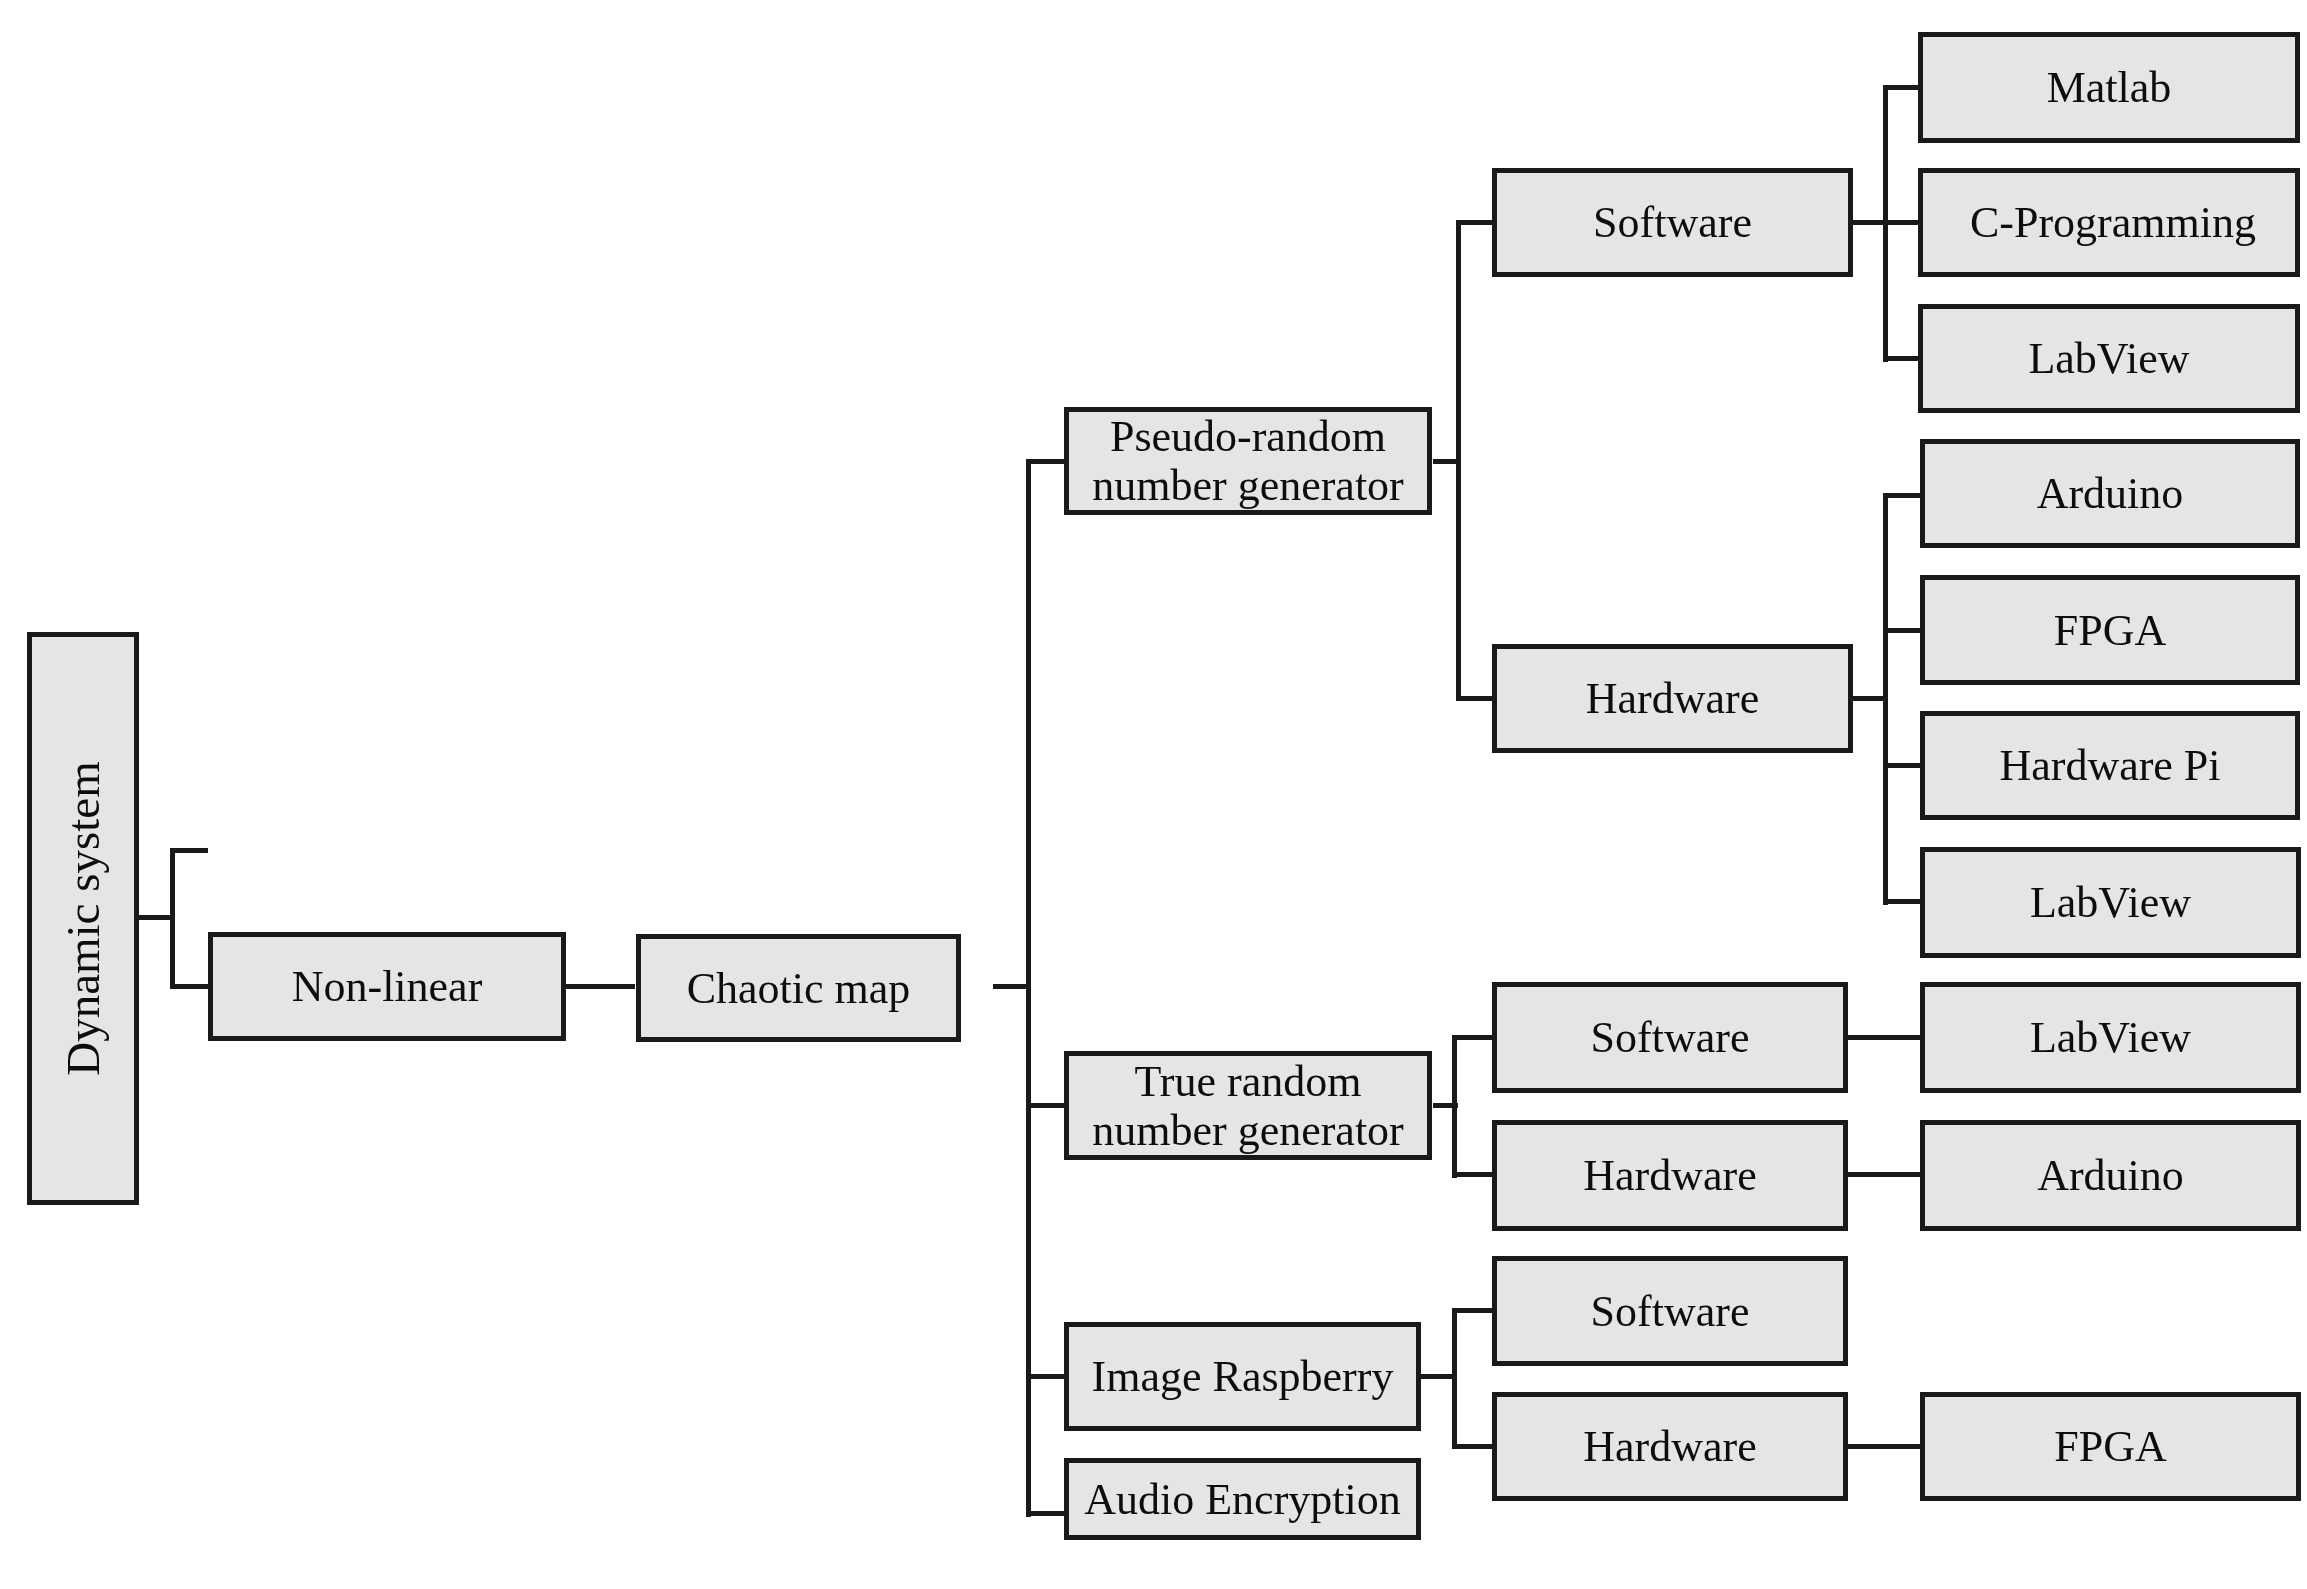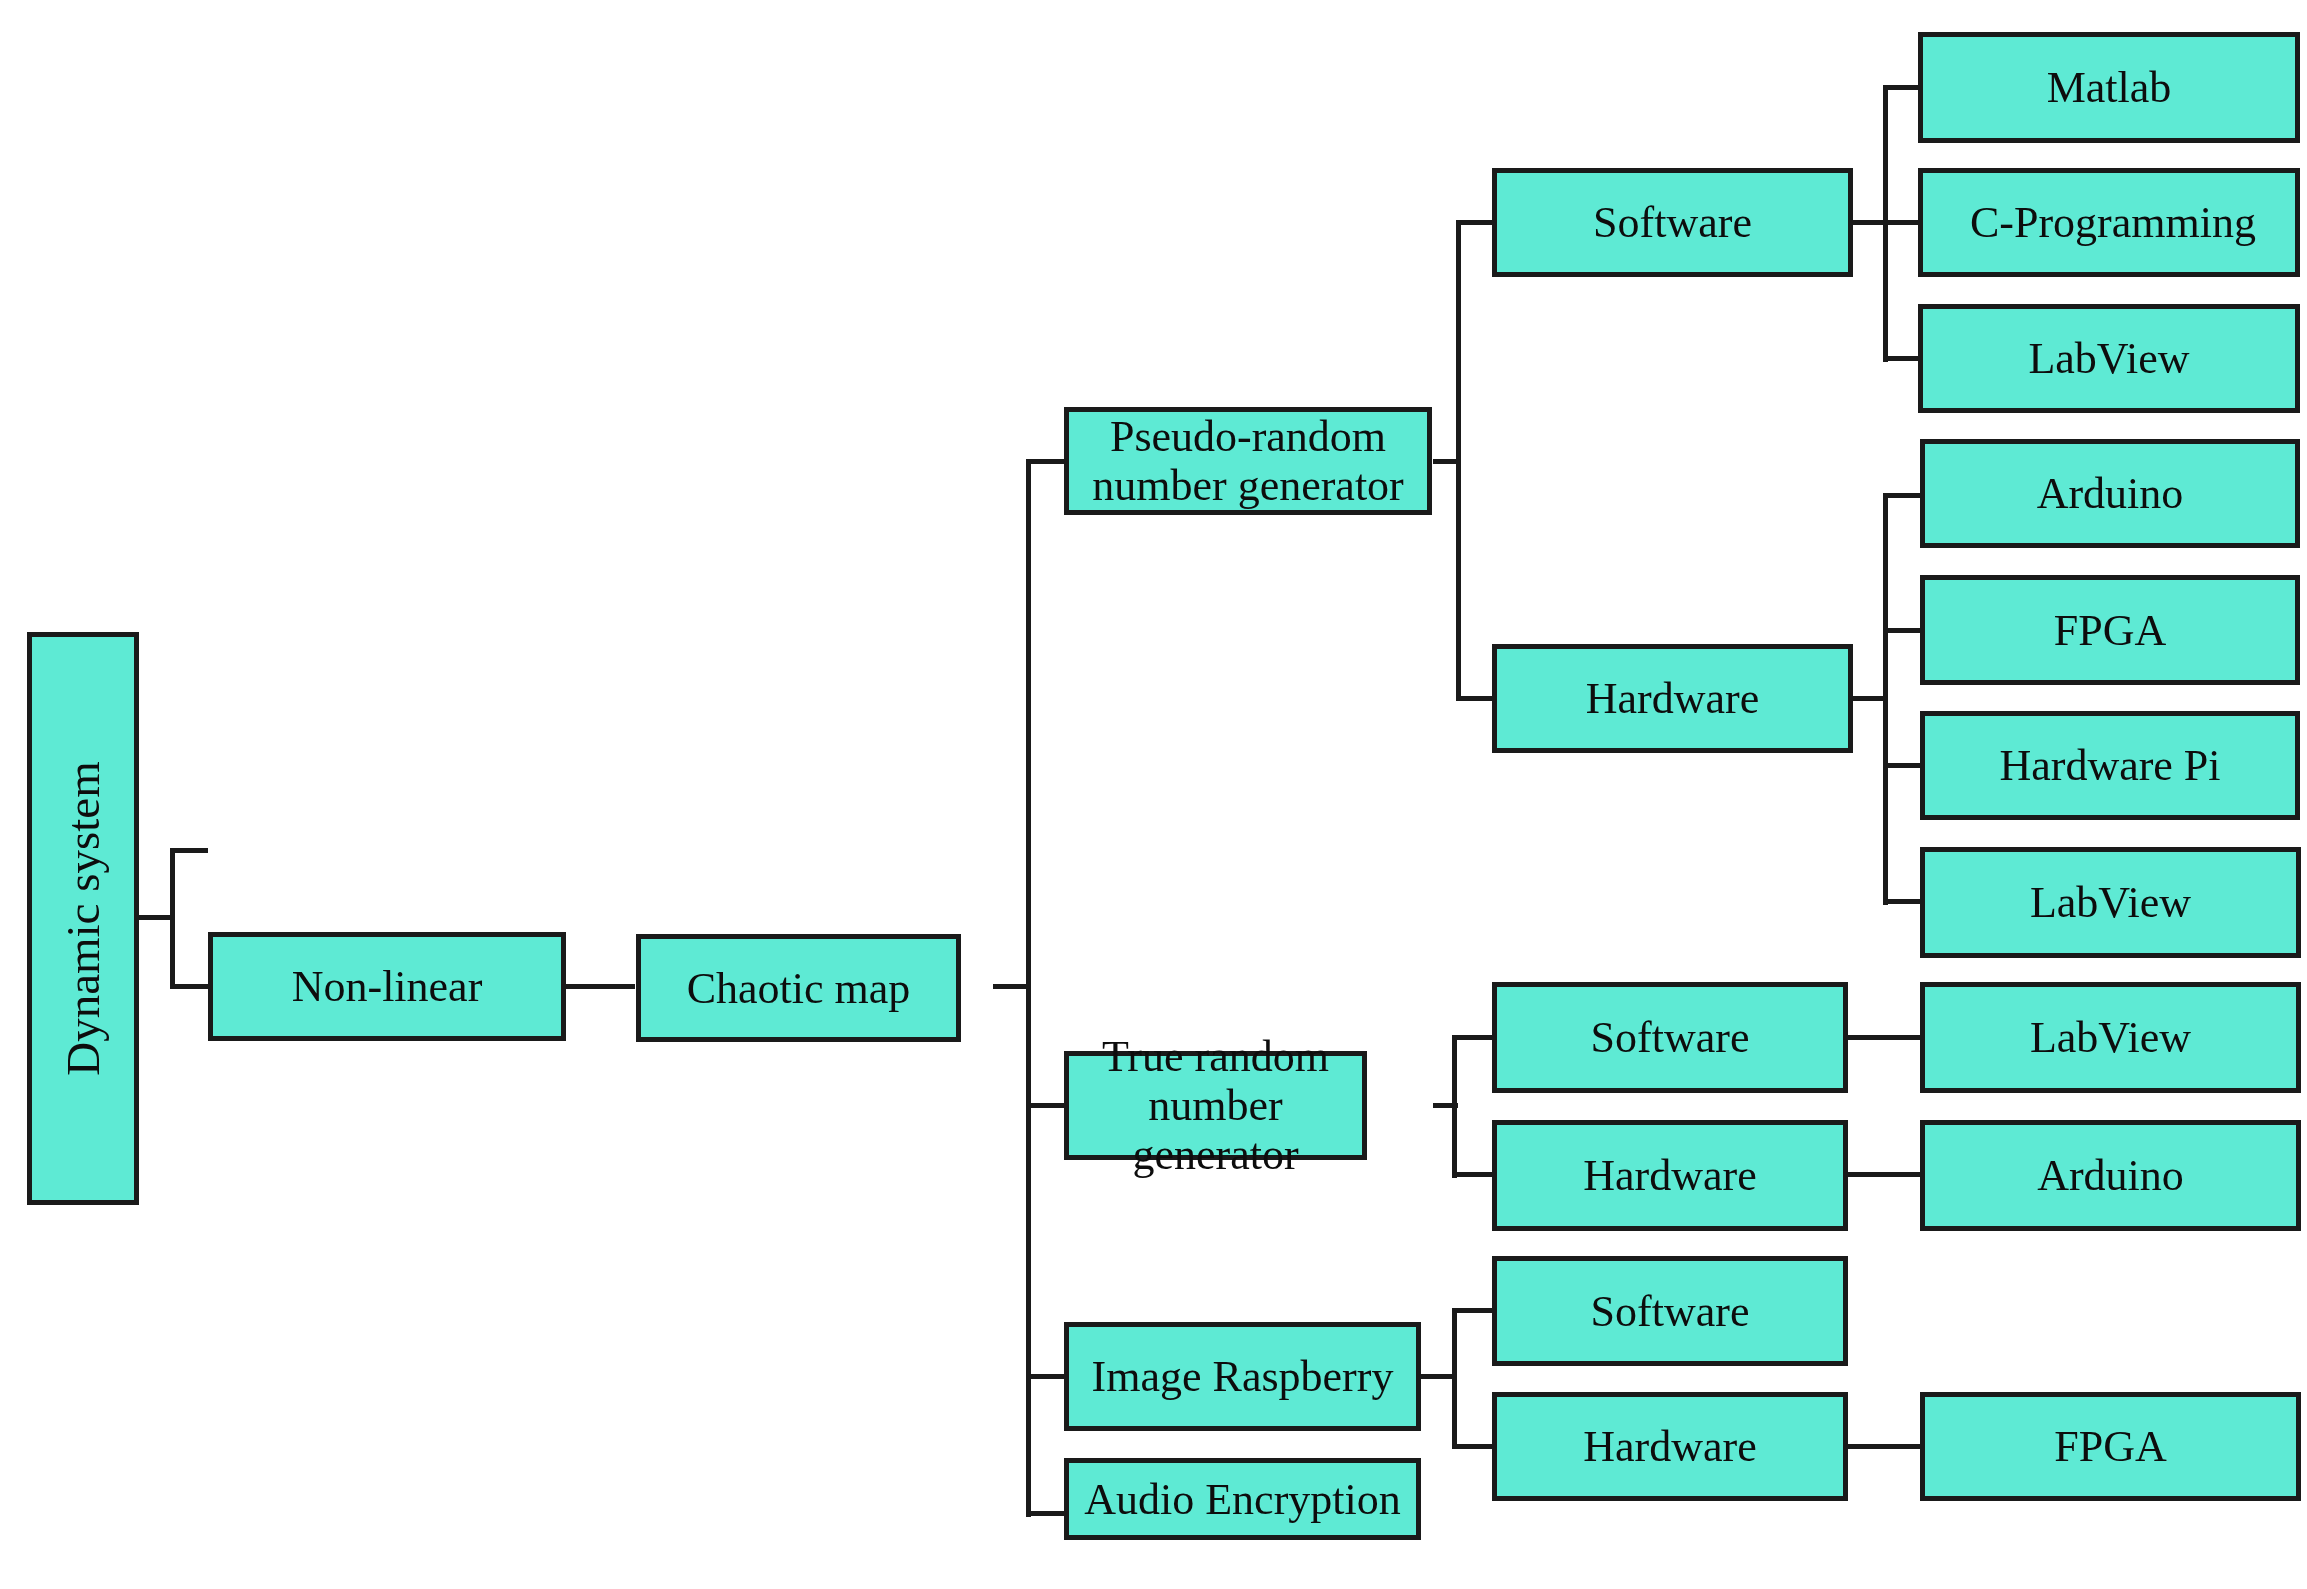--- a/index.html
+++ b/index.html
@@ -12,21 +12,21 @@
     width: 2307px;
     height: 1589px;
     background: var(--bg, #ffffff);
     font-family: "Liberation Serif", "DejaVu Serif", serif;
     overflow: hidden;
   }
   .node {
     position: absolute;
     box-sizing: border-box;
     border: 5.3px solid var(--line, #1a1a1a);
-    background: #5eead4;
+    background: #e5e5e5;
     display: flex;
     align-items: center;
     justify-content: center;
     text-align: center;
     color: var(--ink, #0d0d0d);
     font-size: 44px;
     line-height: 49px;
     white-space: pre-line;
   }
   .node.vertical span {
@@ -77,21 +77,21 @@
     <div class="edge" style="left: 1421px; top: 1374px; width: 36px; height: 5.3px;"></div>
     <div class="edge" style="left: 1452px; top: 1308px; width: 5.3px; height: 141px;"></div>
     <div class="edge" style="left: 1452px; top: 1308px; width: 40px; height: 5.3px;"></div>
     <div class="edge" style="left: 1452px; top: 1444px; width: 40px; height: 5.3px;"></div>
     <div class="edge" style="left: 1848px; top: 1444px; width: 72px; height: 5.3px;"></div>
     <div class="node vertical" style="left: 27px; top: 632px; width: 112px; height: 573px;"><span>Dynamic system</span></div>
     <div class="node" style="left: 208px; top: 932px; width: 358px; height: 109px;"><span>Non-linear</span></div>
     <div class="node" style="left: 636px; top: 934px; width: 325px; height: 108px;"><span>Chaotic map</span></div>
     <div class="node" style="left: 1064px; top: 407px; width: 368px; height: 108px;"><span>Pseudo-random
 number generator</span></div>
-    <div class="node" style="left: 1064px; top: 1051px; width: 303px; height: 109px;"><span>True random
+    <div class="node" style="left: 1064px; top: 1051px; width: 368px; height: 109px;"><span>True random
 number generator</span></div>
     <div class="node" style="left: 1064px; top: 1322px; width: 357px; height: 109px;"><span>Image Raspberry</span></div>
     <div class="node" style="left: 1064px; top: 1458px; width: 357px; height: 82px;"><span>Audio Encryption</span></div>
     <div class="node" style="left: 1492px; top: 168px; width: 361px; height: 109px;"><span>Software</span></div>
     <div class="node" style="left: 1492px; top: 644px; width: 361px; height: 109px;"><span>Hardware</span></div>
     <div class="node" style="left: 1492px; top: 982px; width: 356px; height: 111px;"><span>Software</span></div>
     <div class="node" style="left: 1492px; top: 1120px; width: 356px; height: 111px;"><span>Hardware</span></div>
     <div class="node" style="left: 1492px; top: 1256px; width: 356px; height: 110px;"><span>Software</span></div>
     <div class="node" style="left: 1492px; top: 1392px; width: 356px; height: 109px;"><span>Hardware</span></div>
     <div class="node" style="left: 1918px; top: 32px; width: 382px; height: 111px;"><span>Matlab</span></div>

